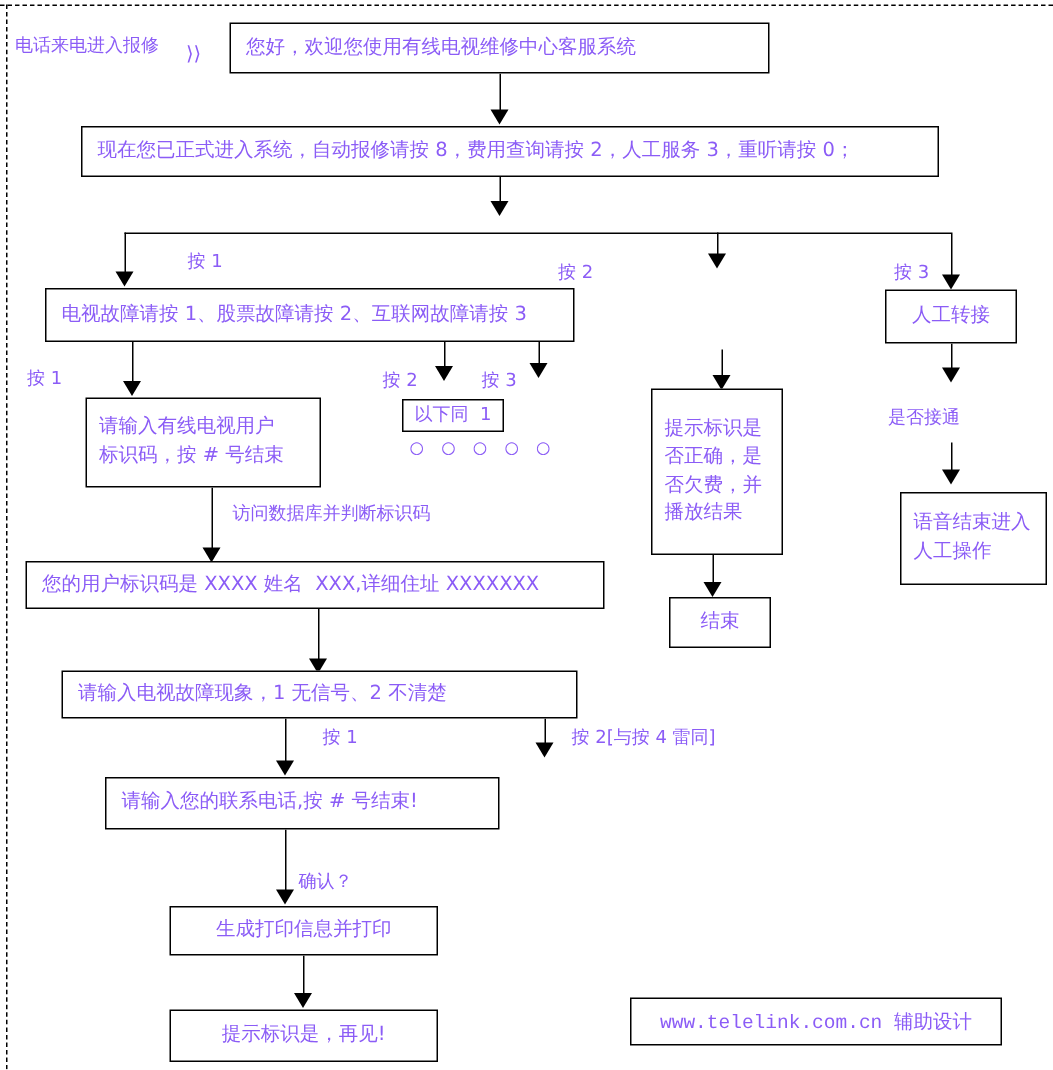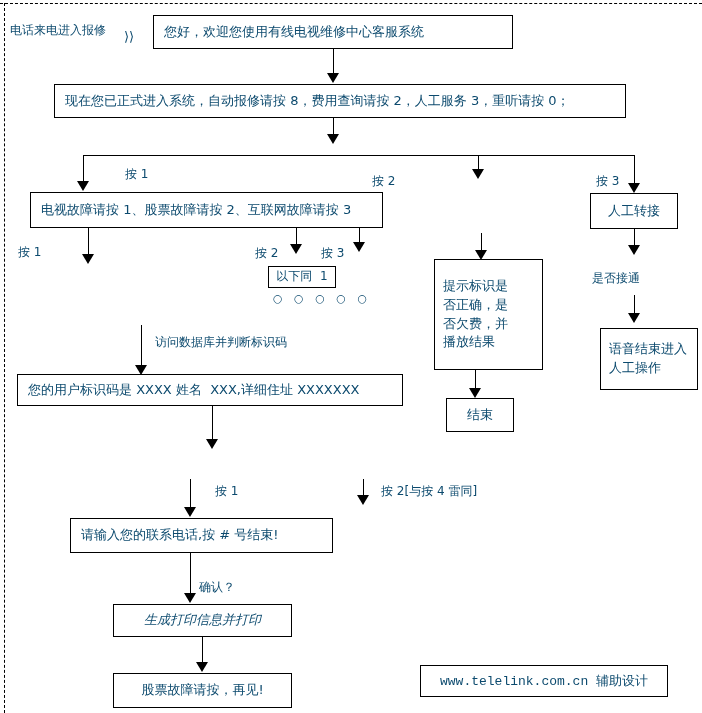--- a/index.html
+++ b/index.html
@@ -7,21 +7,21 @@
     margin: 0;
     padding: 0;
     background: #ffffff;
   }
   #canvas {
     position: relative;
     width: 702px;
     height: 713px;
     background: #ffffff;
     font-family: "DejaVu Sans", "Liberation Sans", sans-serif;
-    color: #0c4a6e;
+    color: #8b5cf6;
     overflow: hidden;
   }
   
   .page-border-top {
     position: absolute;
     left: 0;
     top: 3px;
     width: 702px;
     height: 0;
     border-top: 1px dashed #000;
@@ -155,57 +155,60 @@
   <div class="vline" style="left:359px; top:228px; height:18px;"></div>
   <div class="arrowhead" style="left:353px; top:242px;"></div>
 
   <div class="label" style="left:18px; top:245px;">按 1</div>
   <div class="label" style="left:255px; top:246px;">按 2</div>
   <div class="label" style="left:321px; top:246px;">按 3</div>
 
   <div class="node center" style="left:268px; top:266px; width:68px; height:22px; font-size:12px;">以下同  1</div>
   <div class="dots" style="left:273px; top:292px;">○ ○ ○ ○ ○</div>
 
+  <div class="node multi" style="left:57px; top:265px; width:157px; height:60px;">请输入有线电视用户
+标识码，按 # 号结束</div>
 
   <div class="vline" style="left:141px; top:325px; height:44px;"></div>
   <div class="arrowhead" style="left:135px; top:365px;"></div>
   <div class="label" style="left:155px; top:335px;">访问数据库并判断标识码</div>
 
   <div class="node" style="left:17px; top:374px; width:386px; height:32px;">您的用户标识码是 XXXX 姓名  XXX,详细住址 XXXXXXX</div>
 
   <div class="vline" style="left:212px; top:406px; height:38px;"></div>
   <div class="arrowhead" style="left:206px; top:439px;"></div>
 
+  <div class="node" style="left:41px; top:447px; width:344px; height:32px;">请输入电视故障现象，1 无信号、2 不清楚</div>
 
   <div class="vline" style="left:190px; top:479px; height:32px;"></div>
   <div class="arrowhead" style="left:184px; top:507px;"></div>
   <div class="vline" style="left:363px; top:479px; height:20px;"></div>
   <div class="arrowhead" style="left:357px; top:495px;"></div>
 
   <div class="label" style="left:215px; top:484px;">按 1</div>
   <div class="label" style="left:381px; top:484px;">按 2[与按 4  雷同]</div>
 
   <div class="node" style="left:70px; top:518px; width:263px; height:35px;">请输入您的联系电话,按 # 号结束!</div>
 
   <div class="vline" style="left:190px; top:553px; height:44px;"></div>
   <div class="arrowhead" style="left:184px; top:593px;"></div>
   <div class="label" style="left:199px; top:580px;">确认？</div>
 
-  <div class="node center" style="left:113px; top:604px; width:179px; height:33px;font-style:italic;">生成打印信息并打印</div>
+  <div class="node center" style="left:113px; top:604px; width:179px; height:33px;">生成打印信息并打印</div>
 
   <div class="vline" style="left:202px; top:637px; height:28px;"></div>
   <div class="arrowhead" style="left:196px; top:662px;"></div>
 
-  <div class="node center" style="left:113px; top:673px; width:179px; height:35px;">股票故障请按，再见!</div>
+  <div class="node center" style="left:113px; top:673px; width:179px; height:35px;">提示标识是，再见!</div>
 
 
   <div class="vline" style="left:481px; top:233px; height:22px;"></div>
   <div class="arrowhead" style="left:475px; top:250px;"></div>
 
-  <div class="node multi" style="left:434px; top:259px; width:109px; height:111px; justify-content:flex-start;">提示标识是
+  <div class="node multi" style="left:434px; top:259px; width:88px; height:111px; justify-content:flex-start;">提示标识是
 否正确，是
 否欠费，并
 播放结果</div>
 
   <div class="vline" style="left:475px; top:370px; height:24px;"></div>
   <div class="arrowhead" style="left:469px; top:388px;"></div>
 
   <div class="node center" style="left:590px; top:193px; width:88px; height:36px;">人工转接</div>
 
   <div class="node center" style="left:446px; top:398px; width:68px; height:34px;">结束</div>

